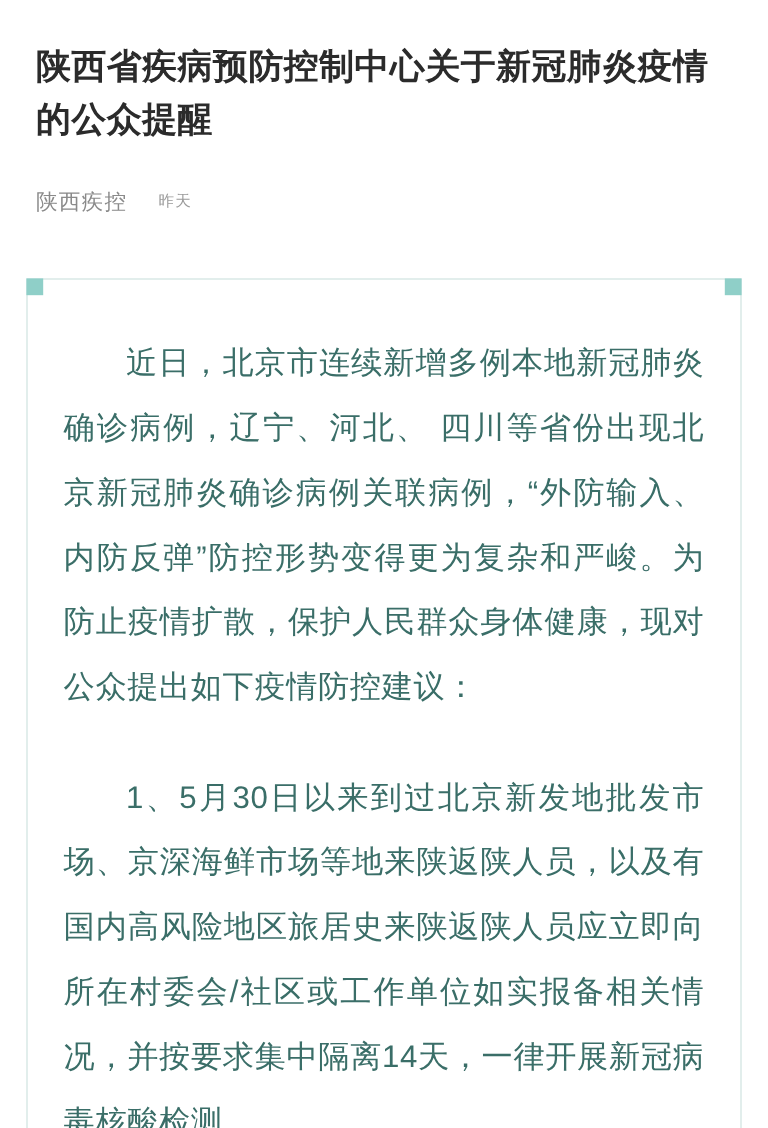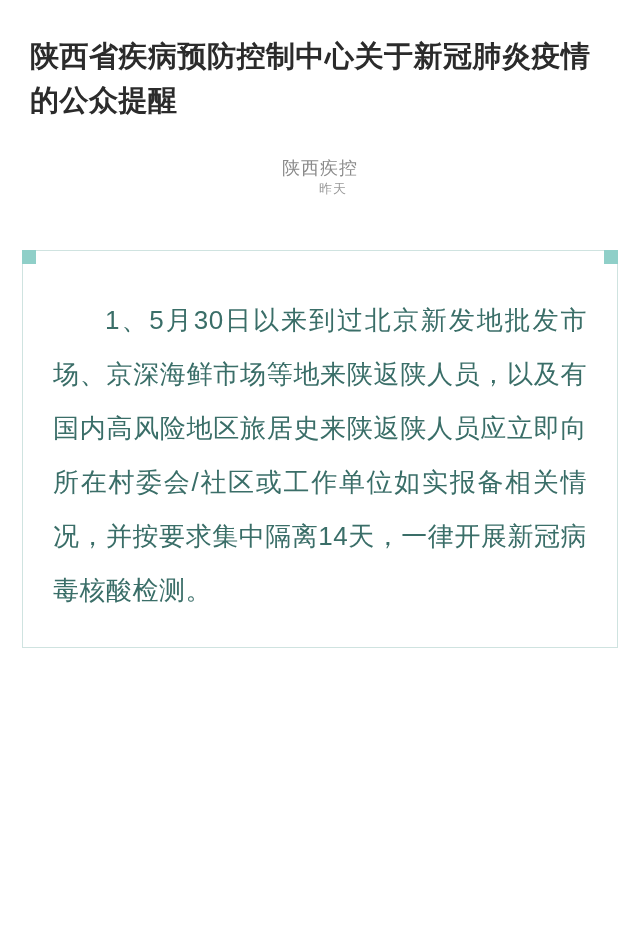--- a/index.html
+++ b/index.html
@@ -29,21 +29,20 @@
     font-weight: bold;
     color: #2b2b2b;
     letter-spacing: 0.5px;
     margin: 0;
     word-break: break-all;
   }
   .meta-row {
     margin-top: 34px;
     display: flex;
     align-items: center;
-    flex-direction: column;
   }
   .meta-source {
     font-size: 18px;
     color: #8a8a8a;
     letter-spacing: 1px;
   }
   .meta-time {
     font-size: 13px;
     color: #9b9b9b;
     margin-left: 26px;
@@ -92,16 +91,17 @@
     <div class="meta-row">
       <span class="meta-source">陕西疾控</span>
       <span class="meta-time">昨天</span>
     </div>
   </div>
 
   <div class="content-card">
     <span class="corner tl"></span>
     <span class="corner tr"></span>
 
+    <p class="para">近日，北京市连续新增多例本地新冠肺炎确诊病例，辽宁、河北、 四川等省份出现北京新冠肺炎确诊病例关联病例，“外防输入、 内防反弹”防控形势变得更为复杂和严峻。为防止疫情扩散，保护人民群众身体健康，现对公众提出如下疫情防控建议：</p>
     <p class="para">1、5月30日以来到过北京新发地批发市场、京深海鲜市场等地来陕返陕人员，以及有国内高风险地区旅居史来陕返陕人员应立即向所在村委会/社区或工作单位如实报备相关情况，并按要求集中隔离14天，一律开展新冠病毒核酸检测。</p>
   </div>
 
 </div>
 
 </body></html>

